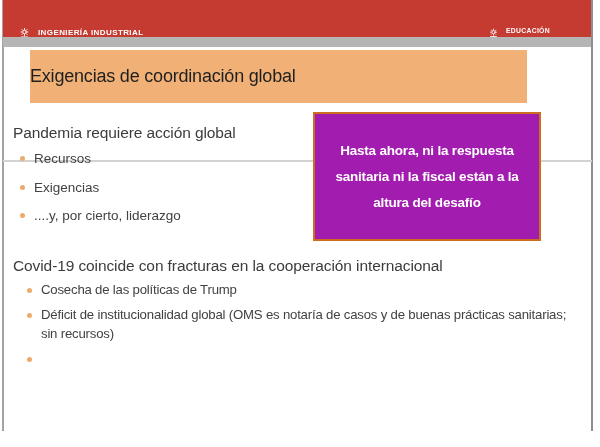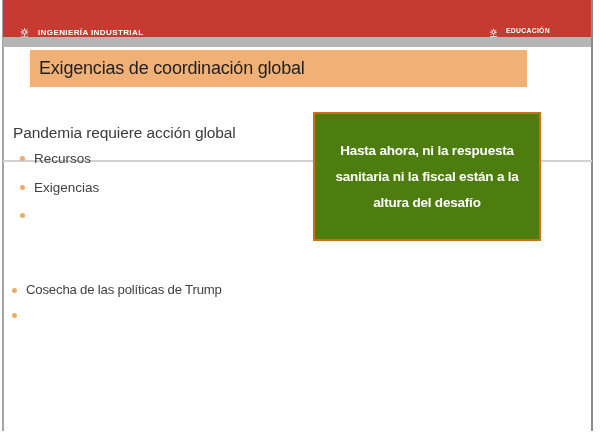--- a/index.html
+++ b/index.html
@@ -32,23 +32,23 @@
   .logo-right .l3 { font-size:4.6px; color:rgba(255,255,255,.6);  letter-spacing:1.2px; line-height:6.5px; }
 
   
   .gray-strip {
     position:absolute; left:3px; top:37px; width:588px; height:10px;
     background:#b5b5b5; z-index:2;
   }
 
   
   .title-banner {
-    position:absolute; left:30px; top:50px; width:497px; height:37px;
+    position:absolute; left:30px; top:50px; width:497px; height:53px;
     background:#f1b176; z-index:2;
-    display:flex; align-items:center; padding-left:9px;
+    display:flex; align-items:center; 
   }
   .title-banner span {
     font-size:18px; color:#1f1f1f; letter-spacing:-0.2px;
   }
 
   
   .h-rule {
     position:absolute; left:3px; top:160px; width:589px; height:2px;
     background:#d2d2d2; z-index:1;
   }
@@ -61,27 +61,27 @@
   .heading-2 { top:257px; }
 
   ul.bullets { position:absolute; list-style:none; z-index:2; }
   ul.bullets li { display:flex; align-items:flex-start; color:#424242; }
   .dot {
     width:5px; height:5px; border-radius:50%; background:#ecab6c;
     margin:7px 9px 0 0; flex-shrink:0;
   }
   .list-1 { left:20px; top:149px; width:270px; }
   .list-1 li { font-size:13.5px; line-height:19px; margin-bottom:9.5px; }
-  .list-2 { left:12px; top:281px; width:547px; }
+  .list-2 { left:27px; top:281px; width:547px; }
   .list-2 li { font-size:13.2px; line-height:18.5px; margin-bottom:6.5px; letter-spacing:-0.2px; }
 
   
   .callout {
     position:absolute; left:313px; top:112px; width:228px; height:129px;
-    background:#4d7c0f; border:2px solid #c96f1e; z-index:3;
+    background:#a21caf; border:2px solid #c96f1e; z-index:3;
     display:flex; align-items:center; justify-content:center;
     text-align:center; padding:0 9px;
   }
   .callout span {
     color:#ffffff; font-weight:bold; font-size:13.5px;
     line-height:26px; letter-spacing:-0.2px;
   }
 </style>
 </head>
 <body>
@@ -144,31 +144,37 @@
     <li>
       <span class="dot"></span>
       <span>Recursos</span>
     </li>
     <li>
       <span class="dot"></span>
       <span>Exigencias</span>
     </li>
     <li>
       <span class="dot"></span>
+      <span>....y, por cierto, liderazgo</span>
     </li>
   </ul>
 
   <div class="callout">
     <span>Hasta ahora, ni la respuesta sanitaria ni la fiscal están a la altura del desafío</span>
   </div>
 
+  <div class="sec-heading heading-2">Covid-19 coincide con fracturas en la cooperación internacional</div>
 
   <ul class="bullets list-2">
     <li>
       <span class="dot"></span>
       <span>Cosecha de las políticas de Trump</span>
+    </li>
+    <li>
+      <span class="dot"></span>
+      <span>Déficit de institucionalidad global (OMS es notaría de casos y de buenas prácticas sanitarias; sin recursos)</span>
     </li>
     <li>
       <span class="dot"></span>
     </li>
   </ul>
 
 </div>
 
 </body></html>

